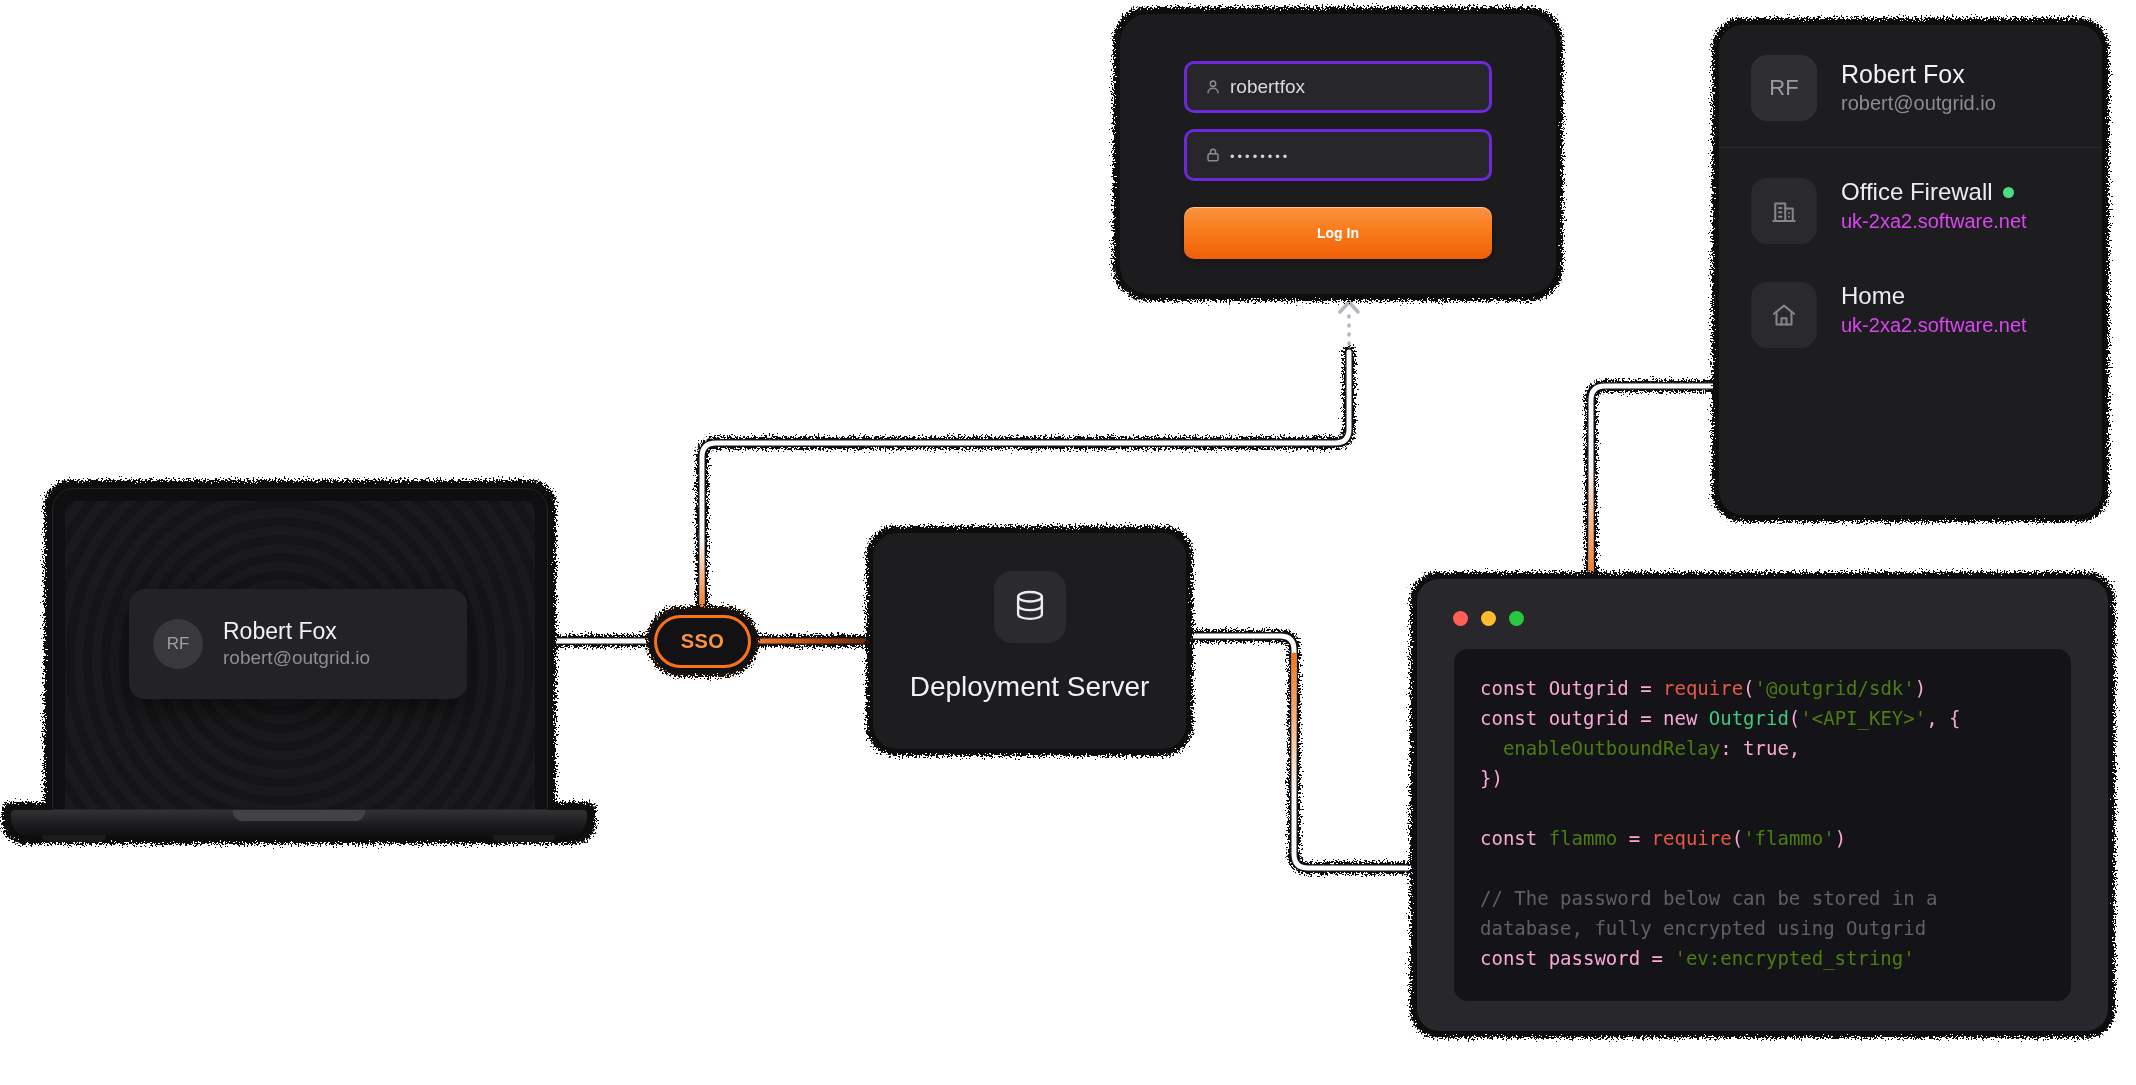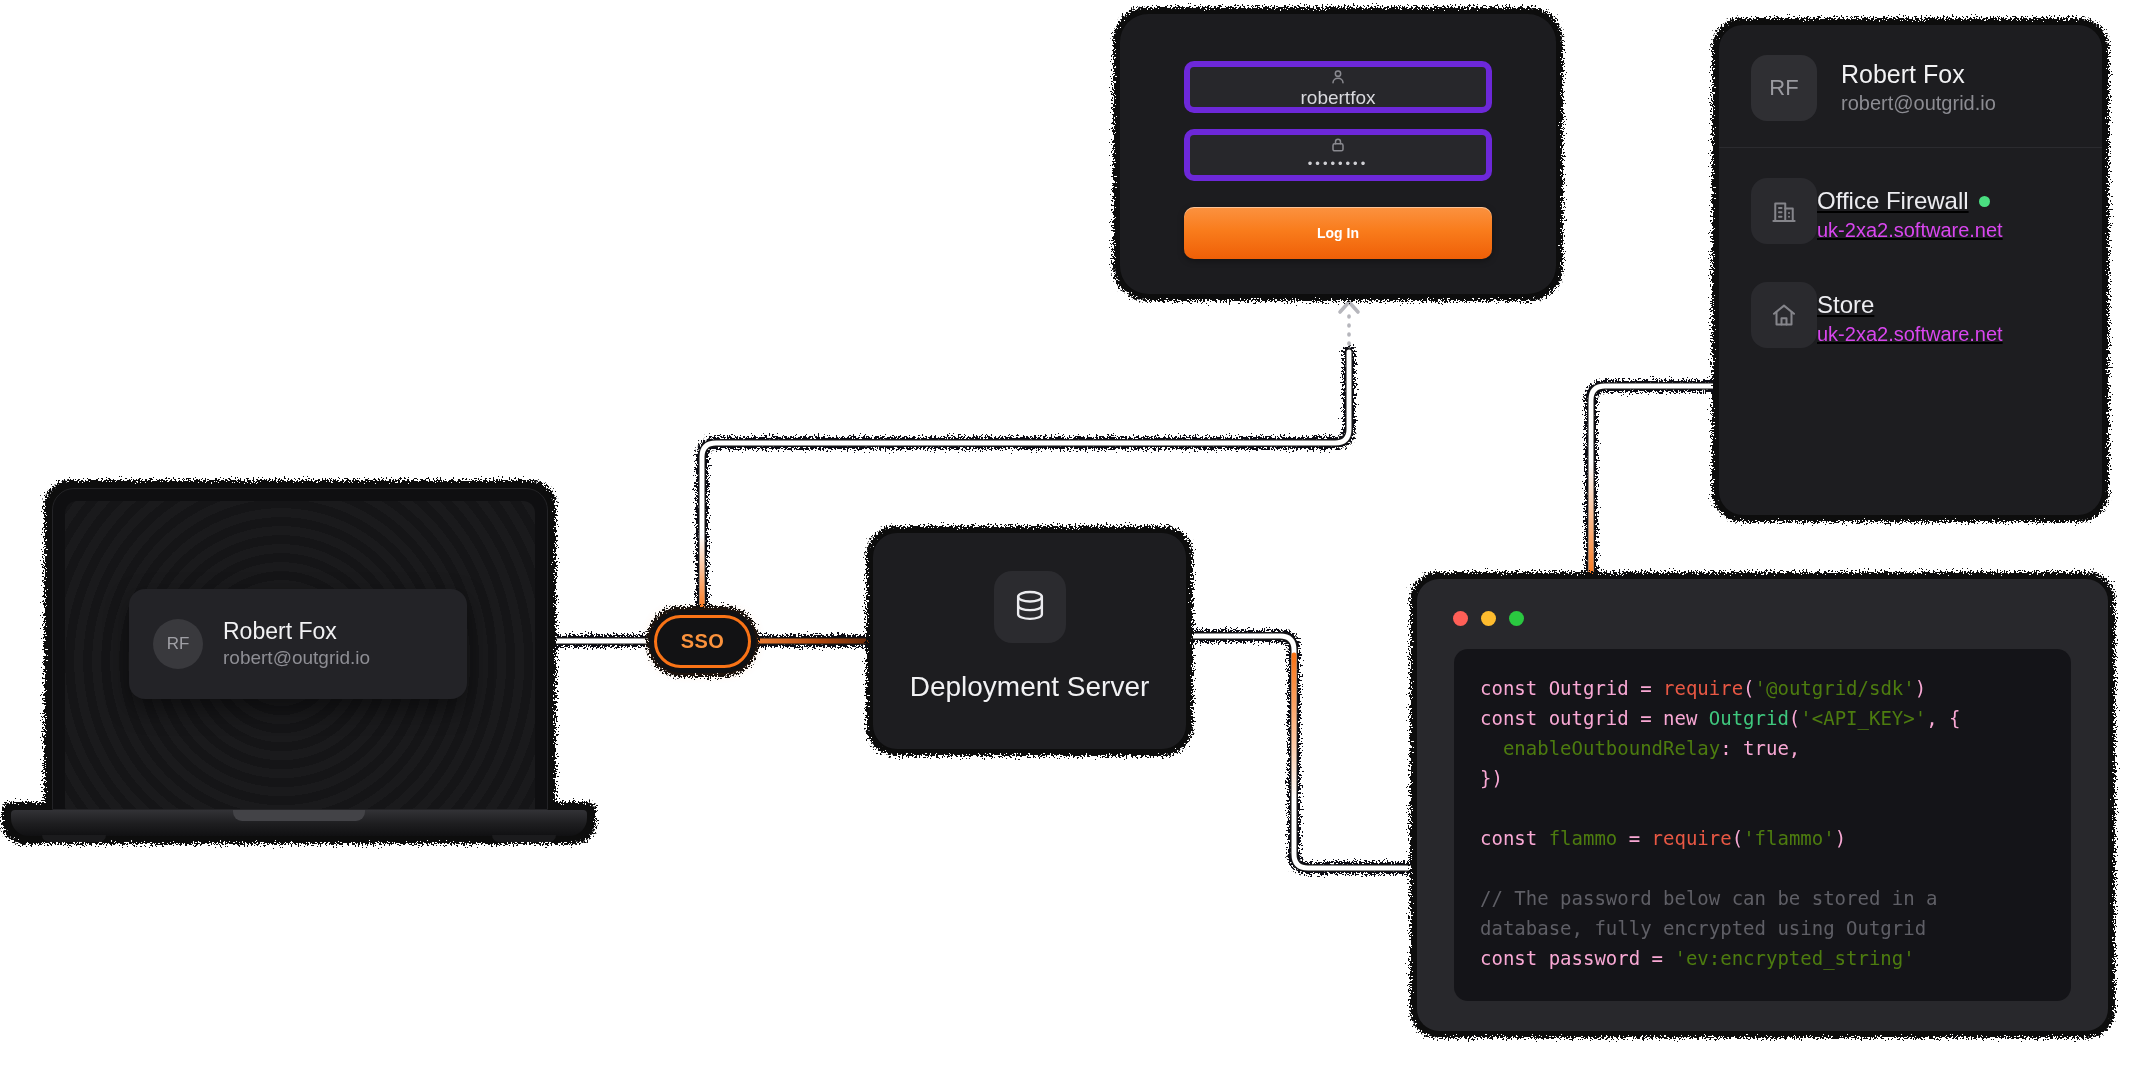--- a/index.html
+++ b/index.html
@@ -51,42 +51,42 @@
   .server-card{position:absolute;left:873px;top:533px;width:313px;height:216px;background:#1d1d20;
       border-radius:24px;display:flex;flex-direction:column;align-items:center;}
   .server-icon-box{margin-top:38px;width:72px;height:72px;border-radius:18px;background:#2b2b2f;
       display:flex;align-items:center;justify-content:center;}
   .server-label{margin-top:28px;font-size:28px;color:#f2f2f4;font-weight:500;}
 
   
   .login-card{position:absolute;left:1120px;top:14px;width:436px;height:280px;background:#1c1c1f;
       border-radius:28px;}
   .login-input{position:absolute;left:64px;width:308px;height:52px;background:#27272b;
-      border:6px solid #6d28d9;border-radius:10px;box-sizing:border-box;
-      display:flex;align-items:center;gap:0;padding:0 16px;flex-direction:column;}
+      border:3px solid #6d28d9;border-radius:10px;box-sizing:border-box;
+      display:flex;align-items:center;gap:7px;padding:0 16px;}
   .input-username{top:47px;} .input-password{top:115px;}
   .input-text{font-size:19px;color:#d9d9de;}
   .password-dots{font-size:13px;letter-spacing:3px;color:#cfcfd4;transform:translateY(1px);}
   .field-icon{color:#8a8a90;display:flex;}
   .login-button{position:absolute;left:64px;top:193px;width:308px;height:52px;border:none;cursor:pointer;
       border-radius:10px;background:linear-gradient(180deg,#fb9240 0%,#f97c1c 45%,#ef5f07 100%);
       color:#ffffff;font-size:14px;font-weight:600;font-family:"Liberation Sans",sans-serif;
       box-shadow:inset 0 1px 0 rgba(255,255,255,.45), 0 2px 6px rgba(0,0,0,.35);}
 
   
   .user-panel{position:absolute;left:1719px;top:25px;width:383px;height:490px;background:#1d1d20;
       border-radius:24px;box-sizing:border-box;display:flex;flex-direction:column;}
   .panel-header{display:flex;align-items:center;gap:24px;padding:30px 32px 26px 32px;}
   .avatar-square{width:66px;height:66px;border-radius:16px;background:#2f2f33;flex:0 0 auto;
       display:flex;align-items:center;justify-content:center;color:#9a9aa0;font-size:22px;font-weight:500;}
   .panel-name{font-size:25px;color:#f2f2f4;font-weight:500;line-height:1.25;}
   .panel-email{font-size:20px;color:#8c8c92;line-height:1.35;}
   .panel-divider{height:1px;background:#2b2b2f;}
   .device-list{display:flex;flex-direction:column;gap:38px;padding:30px 32px;}
-  .device-row{display:flex;align-items:flex-end;cursor:pointer;text-decoration:underline;}
+  .device-row{display:flex;align-items:flex-start;gap:24px;cursor:pointer;}
   .device-icon-box{width:66px;height:66px;border-radius:16px;background:#2a2a2e;flex:0 0 auto;
       display:flex;align-items:center;justify-content:center;color:#85858b;}
   .device-title-line{display:flex;align-items:center;gap:10px;}
   .device-name{font-size:24px;color:#ededf1;font-weight:500;line-height:1.2;}
   .device-host{font-size:20px;color:#d946ef;line-height:1.4;}
   .status-dot{display:none;width:11px;height:11px;border-radius:50%;background:#4ade80;}
 
   
   .code-window{position:absolute;left:1417px;top:579px;width:691px;height:452px;background:#28282c;
       border-radius:22px;box-sizing:border-box;}
@@ -264,21 +264,21 @@
       <div class="device-row">
         <div class="device-icon-box">
           <svg class="icon" width="30" height="30" viewBox="0 0 24 24" fill="none" stroke="currentColor" stroke-width="1.6" stroke-linecap="round" stroke-linejoin="round">
             <path d="M4 11 L12 4.5 L20 11"></path>
             <path d="M6 9.5 V 19.5 h 12 V 9.5"></path>
             <path d="M10 19.5 v -5 h 4 v 5"></path>
           </svg>
         </div>
         <div>
           <div class="device-title-line">
-            <span class="device-name">Store</span>
+            <span class="device-name">Home</span>
 
           </div>
           <div class="device-host">uk-2xa2.software.net</div>
         </div>
       </div>
 
 
     </div>
   </div>
 

